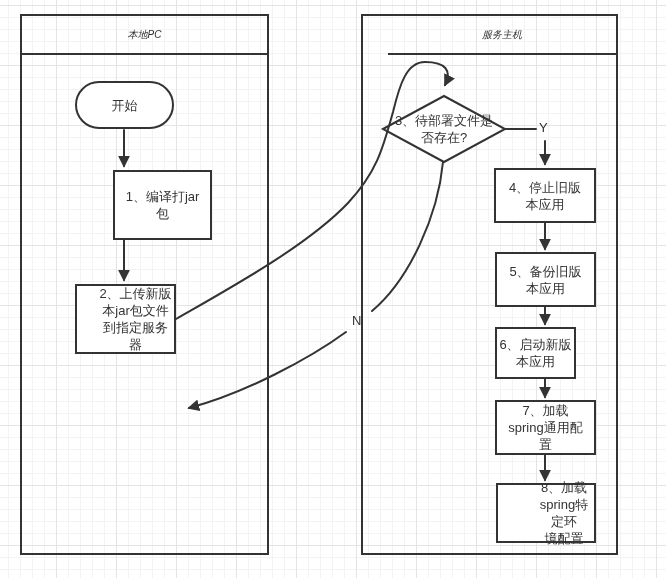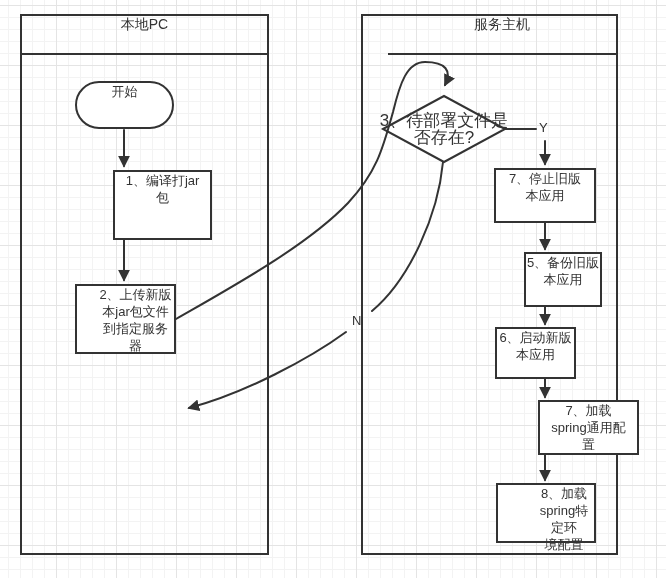--- a/index.html
+++ b/index.html
@@ -22,40 +22,41 @@
   }
   .lane{
     position:absolute;
     border:2px solid #333;
     background:transparent;
     box-sizing:border-box;
   }
   .lane-header{
     height:37px;
     border-bottom:2px solid #333;
-    display:flex;align-items:flex-start;justify-content:center;
-    font-size:14px;color:#333;
+    display:flex;align-items:center;justify-content:center;
+    font-size:10px;color:#333;
     background:transparent;
+    font-style:italic;
   }
   .node{
     position:absolute;
     box-sizing:border-box;
     border:2px solid #333;
     background:#fff;
-    display:flex;justify-content:center;
+    display:flex;align-items:center;justify-content:center;
     text-align:center;
     font-size:13px;line-height:17px;color:#333;
     white-space:pre-line;
     z-index:3;
   }
   .terminator{border-radius:24px;}
   .diamond-text{
     position:absolute;
     text-align:center;
-    font-size:17px;line-height:17px;color:#333;
+    font-size:13px;line-height:17px;color:#333;
     white-space:pre-line;
     z-index:4;
   }
   .edge-label{
     position:absolute;
     font-size:13px;color:#333;
     z-index:5;
   }
   svg.edges{
     position:absolute;left:0;top:0;
@@ -117,35 +118,35 @@
     <span>2、上传新版
 本jar包文件
 到指定服务器</span>
   </div>
 
 
   <div class="diamond-text" style="left:374px;top:112px;width:140px;">3、待部署文件是
 否存在?</div>
 
   <div class="node" style="left:494px;top:168px;width:102px;height:55px;">
-    <span>7、停止旧版
+    <span>4、停止旧版
 本应用</span>
   </div>
 
-  <div class="node" style="left:495px;top:252px;width:78px;height:55px;margin-left:29px;">
+  <div class="node" style="left:495px;top:252px;width:101px;height:55px;">
     <span>5、备份旧版
 本应用</span>
   </div>
 
   <div class="node" style="left:495px;top:327px;width:81px;height:52px;">
     <span>6、启动新版
 本应用</span>
   </div>
 
-  <div class="node" style="left:495px;top:400px;width:101px;height:55px;margin-left:43px;">
+  <div class="node" style="left:495px;top:400px;width:101px;height:55px;">
     <span>7、加载
 spring通用配
 置</span>
   </div>
 
   <div class="node" style="left:496px;top:483px;width:100px;height:60px;padding-left:36px;">
     <span>8、加载
 spring特定环
 境配置</span>
   </div>

